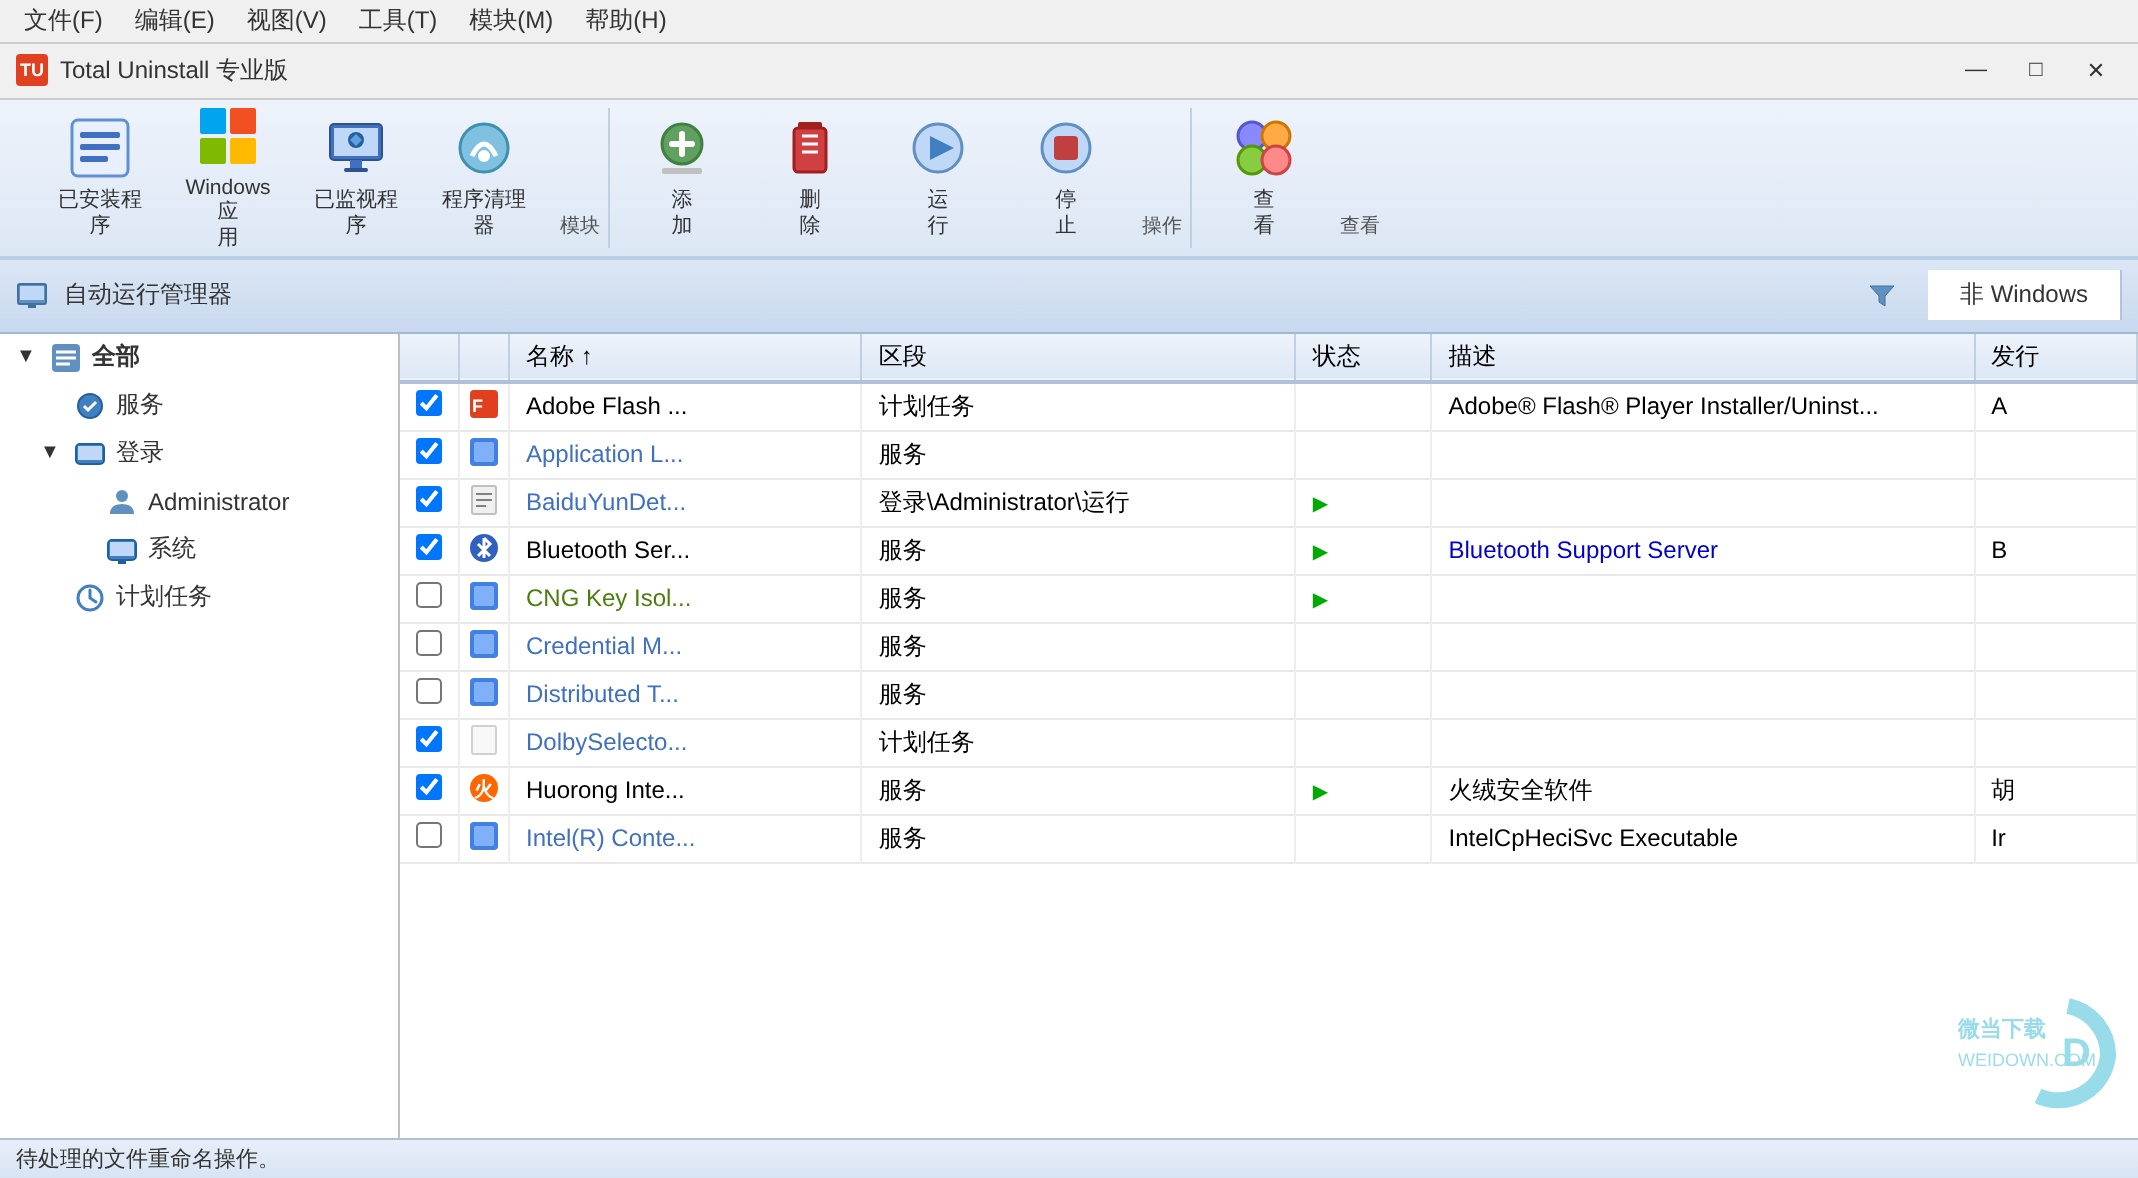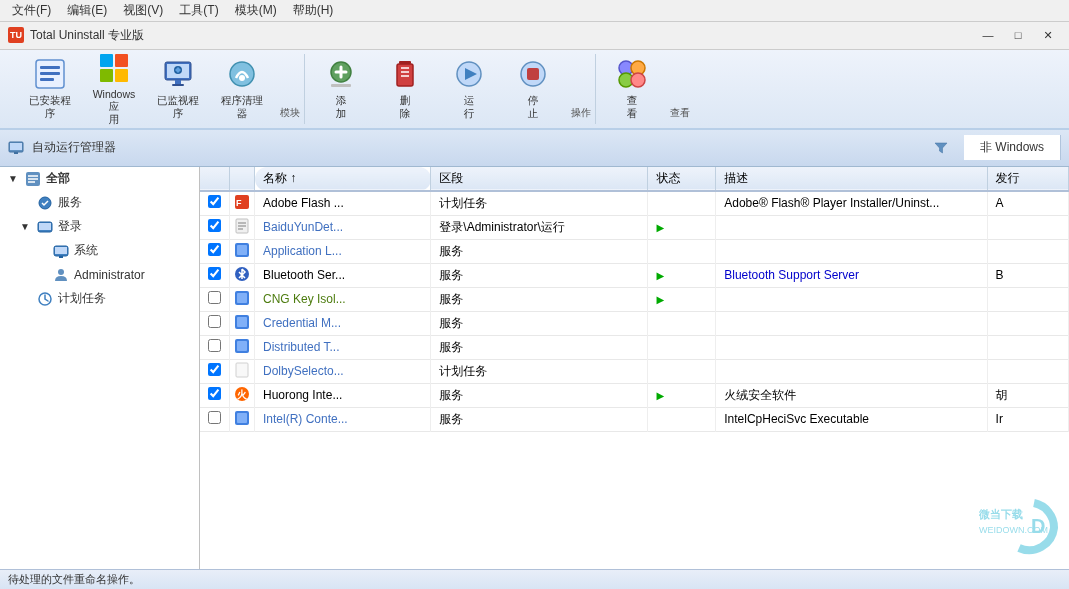--- a/index.html
+++ b/index.html
@@ -403,37 +403,37 @@
             <rect x="2" y="4" width="12" height="7" fill="#c0d8f8"></rect>
           </svg>
         </div>
         <span>登录</span>
       </div>
 
       <div class="tree-item tree-indent2">
         <span class="expand-arrow"> </span>
         <div style="width:18px;height:18px;display:inline-flex;align-items:center;justify-content:center;">
           <svg width="16" height="16" viewBox="0 0 16 16">
-            <rect x="1" y="3" width="14" height="10" rx="2" fill="#4080c0" stroke="#2060a0" stroke-width="1"></rect>
-            <rect x="2" y="4" width="12" height="7" fill="#c0d8f8"></rect>
-            <rect x="6" y="13" width="4" height="2" fill="#2060a0"></rect>
-          </svg>
-        </div>
-        <span>系统</span>
+            <circle cx="8" cy="5" r="3" fill="#6090c0"></circle>
+            <path d="M2 14 Q2 9 8 9 Q14 9 14 14" fill="#6090c0"></path>
+          </svg>
+        </div>
+        <span>Administrator</span>
       </div>
 
       <div class="tree-item tree-indent2">
         <span class="expand-arrow"> </span>
         <div style="width:18px;height:18px;display:inline-flex;align-items:center;justify-content:center;">
           <svg width="16" height="16" viewBox="0 0 16 16">
-            <circle cx="8" cy="5" r="3" fill="#6090c0"></circle>
-            <path d="M2 14 Q2 9 8 9 Q14 9 14 14" fill="#6090c0"></path>
-          </svg>
-        </div>
-        <span>Administrator</span>
+            <rect x="1" y="3" width="14" height="10" rx="2" fill="#4080c0" stroke="#2060a0" stroke-width="1"></rect>
+            <rect x="2" y="4" width="12" height="7" fill="#c0d8f8"></rect>
+            <rect x="6" y="13" width="4" height="2" fill="#2060a0"></rect>
+          </svg>
+        </div>
+        <span>系统</span>
       </div>
 
       <div class="tree-item tree-indent">
         <span class="expand-arrow"> </span>
         <div style="width:18px;height:18px;display:inline-flex;align-items:center;justify-content:center;">
           <svg width="16" height="16" viewBox="0 0 16 16">
             <circle cx="8" cy="8" r="6" fill="none" stroke="#4080c0" stroke-width="1.5"></circle>
             <path d="M8 4 V8 L11 10" stroke="#4080c0" stroke-width="1.5" stroke-linecap="round" fill="none"></path>
           </svg>
         </div>
@@ -441,21 +441,21 @@
       </div>
     </div>
 
     <div id="content">
       <div id="table-container">
         <table>
           <thead>
             <tr>
               <th class="checkbox-cell"></th>
               <th class="icon-cell"></th>
-              <th style="min-width:130px;border-radius:12px;">名称 ↑</th>
+              <th style="min-width:130px;">名称 ↑</th>
               <th style="min-width:160px;">区段</th>
               <th style="min-width:50px;">状态</th>
               <th style="min-width:200px;">描述</th>
               <th style="min-width:60px;">发行</th>
             </tr>
           </thead>
           <tbody id="table-body">
           <tr>
                 <td class="checkbox-cell"><input type="checkbox" checked="" style=""></td>
                 <td class="icon-cell"><svg width="16" height="16" viewBox="0 0 16 16">
@@ -464,38 +464,38 @@
                   </svg></td>
                 <td>Adobe Flash ...</td>
                 <td>计划任务</td>
                 <td></td>
                 <td>Adobe® Flash® Player Installer/Uninst...</td>
                 <td>A</td>
               </tr>
               <tr>
                 <td class="checkbox-cell"><input type="checkbox" checked="" style=""></td>
                 <td class="icon-cell"><svg width="16" height="16" viewBox="0 0 16 16">
+                    <rect x="1" y="1" width="14" height="14" rx="2" fill="#4080e0"></rect>
+                    <rect x="3" y="3" width="10" height="10" rx="1" fill="#80b0f8"></rect>
+                  </svg></td>
+                <td style="color: rgb(64, 112, 192);">Application L...</td>
+                <td>服务</td>
+                <td></td>
+                <td></td>
+                <td></td>
+              </tr>
+              <tr>
+                <td class="checkbox-cell"><input type="checkbox" checked="" style=""></td>
+                <td class="icon-cell"><svg width="16" height="16" viewBox="0 0 16 16">
                     <rect x="2" y="1" width="12" height="14" rx="1" fill="#f0f0f0" stroke="#c0c0c0" stroke-width="1"></rect>
                     <path d="M4 5 H12 M4 8 H12 M4 11 H9" stroke="#808080" stroke-width="1"></path>
                   </svg></td>
                 <td style="color: rgb(64, 112, 192);">BaiduYunDet...</td>
                 <td>登录\Administrator\运行</td>
                 <td><span style="color:#00aa00;font-size:10px;">▶</span></td>
-                <td></td>
-                <td></td>
-              </tr>
-              <tr>
-                <td class="checkbox-cell"><input type="checkbox" checked="" style=""></td>
-                <td class="icon-cell"><svg width="16" height="16" viewBox="0 0 16 16">
-                    <rect x="1" y="1" width="14" height="14" rx="2" fill="#4080e0"></rect>
-                    <rect x="3" y="3" width="10" height="10" rx="1" fill="#80b0f8"></rect>
-                  </svg></td>
-                <td style="color: rgb(64, 112, 192);">Application L...</td>
-                <td>服务</td>
-                <td></td>
                 <td></td>
                 <td></td>
               </tr>
               <tr>
                 <td class="checkbox-cell"><input type="checkbox" checked="" style=""></td>
                 <td class="icon-cell"><svg width="16" height="16" viewBox="0 0 16 16">
                     <circle cx="8" cy="8" r="7" fill="#3060c0"></circle>
                     <path d="M8 3 L11 6 L8 9 L11 12 M8 3 L8 13 M5 6 L8 9 M5 12 L8 9" stroke="white" stroke-width="1.5" fill="none"></path>
                   </svg></td>
                 <td>Bluetooth Ser...</td>

